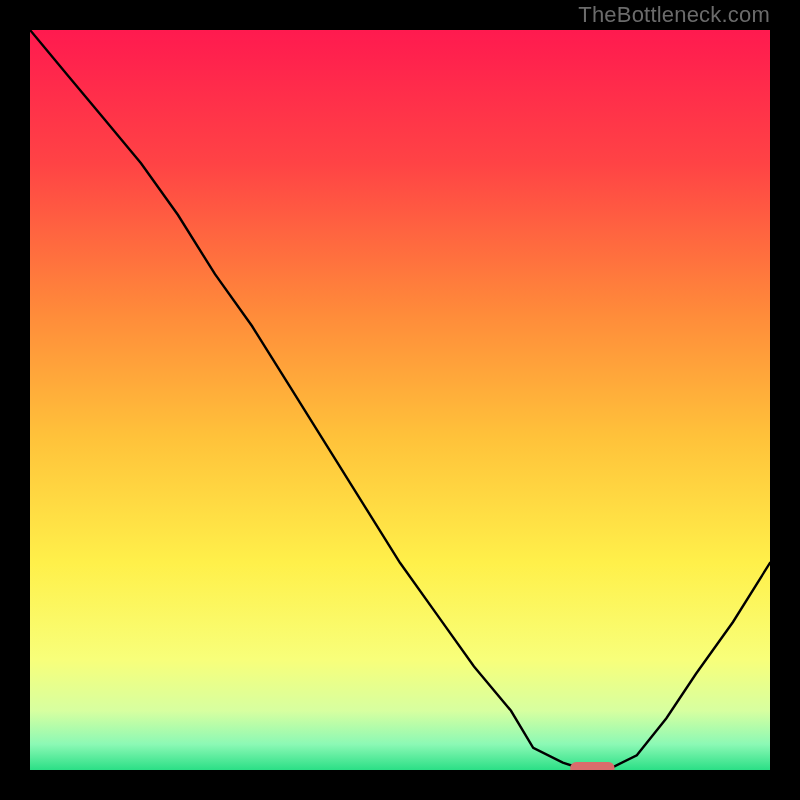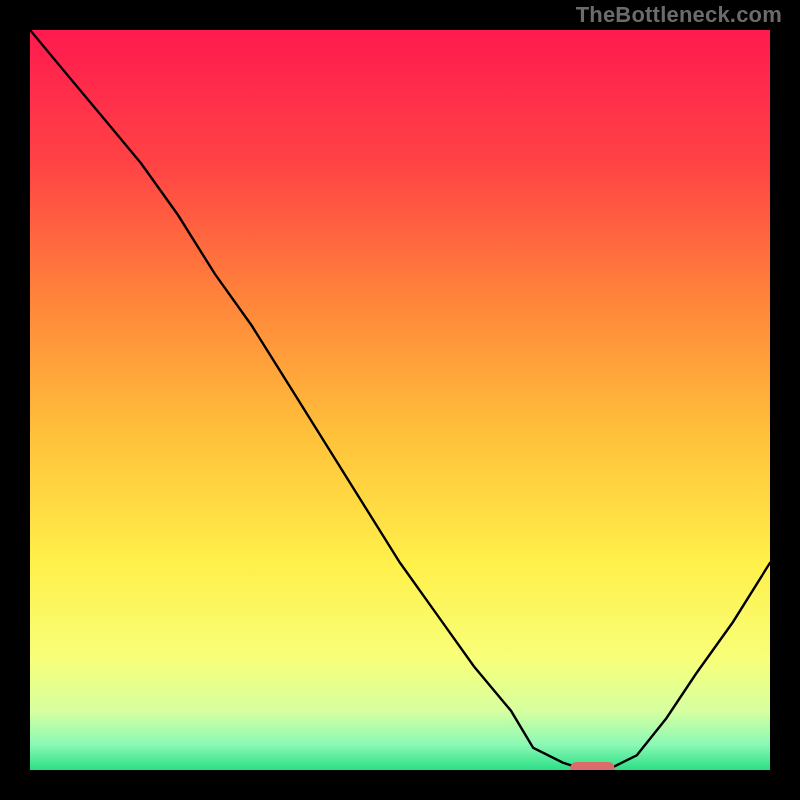--- a/index.html
+++ b/index.html
@@ -12,24 +12,24 @@
   }
   .frame {
     position: relative;
     width: 800px;
     height: 800px;
     background: #000;
   }
   .watermark {
     position: absolute;
     top: 2px;
-    right: 18px;
+    right: 30px;
     color: #6b6b6b;
     font-size: 22px;
-    font-weight: 700;
+    font-weight: 400;
     letter-spacing: 0.2px;
     user-select: none;
   }
   
   .plot {
     position: absolute;
     left: 30px;
     top: 30px;
     width: 740px;
     height: 740px;

